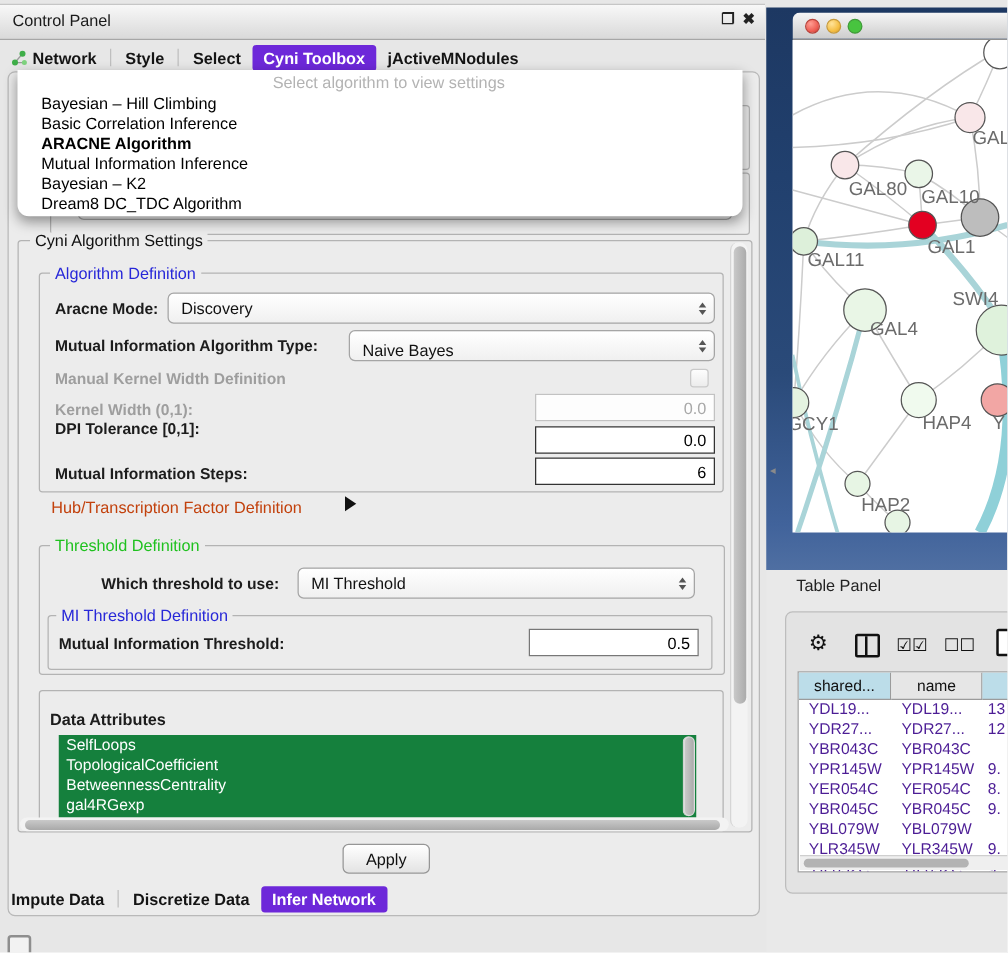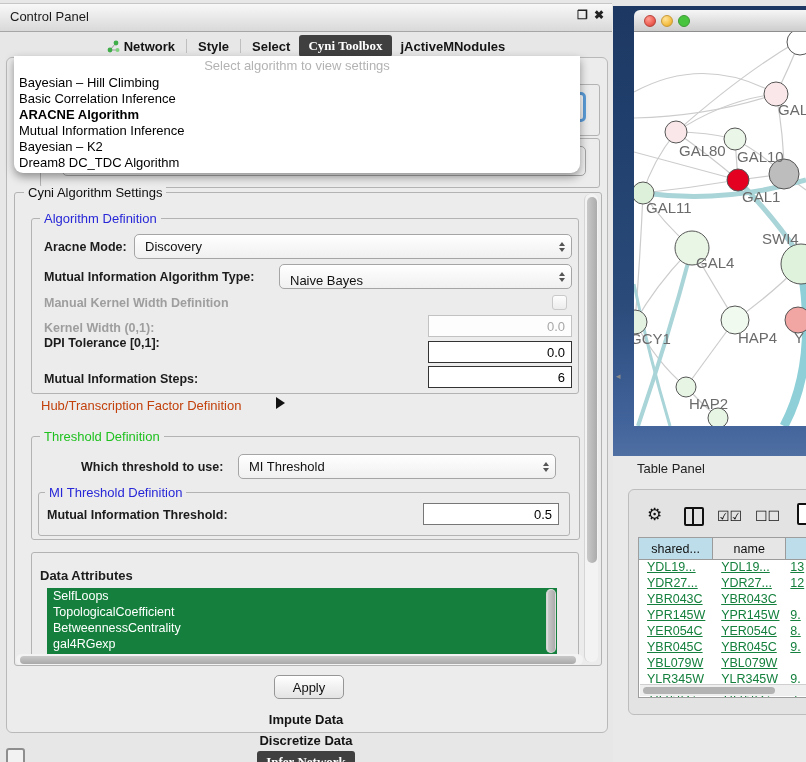--- a/index.html
+++ b/index.html
@@ -4,23 +4,23 @@
 <style>
   html,body{margin:0;padding:0;}
   #root{position:relative;width:806px;height:762px;background:#e7e7e7;overflow:hidden;
         font-family:"Liberation Sans",sans-serif;-webkit-font-smoothing:antialiased;}
   .abs{position:absolute;}
   
   .cp-titlebar{left:0;top:3px;width:612px;height:27px;background:linear-gradient(#f8f8f8,#d9d9d9);
       border-top:1px solid #c6c6c6;border-bottom:1px solid #a6a6a6;}
   .cp-title{left:10px;top:9px;font-size:13px;color:#1a1a1a;}
   .cp-btn{top:8px;font-size:12px;font-weight:bold;color:#222;cursor:default;}
-  .tabrow{left:0;top:34px;width:612px;height:24px;display:flex;align-items:center;justify-content:center;}
+  .tabrow{left:0;top:34px;width:612px;height:24px;display:flex;align-items:center;justify-content:flex-start;}
   .tab{font-size:13px;font-weight:bold;color:#141414;padding:3px 9px;white-space:nowrap;display:flex;align-items:center;gap:4px;}
-  .tab.sel{background:#404040;color:#fff;border-radius:3px;font-family:Liberation Serif, serif;}
+  .tab.sel{background:#6d28d9;color:#fff;border-radius:3px;}
   .tabsep{width:1px;height:14px;background:#bfbfbf;margin:0 2px;}
   .mainpanel{left:6px;top:57px;width:600px;height:674px;background:#ececec;border:1px solid #b9b9b9;border-radius:6px;}
   
   .gbox{position:absolute;border:1px solid #b3b3b3;border-radius:3px;}
   .legend{position:absolute;font-size:13px;line-height:13px;background:#ececec;padding:0 4px;white-space:nowrap;}
   .flabel{position:absolute;font-weight:bold;font-size:12.5px;color:#1c1c1c;white-space:nowrap;}
   .flabel.dis{color:#9e9e9e;}
   .combo{position:absolute;background:linear-gradient(#ffffff,#f0f0f0);border:1px solid #a5a5a5;
          border-radius:5px;font-size:13px;color:#111;display:flex;align-items:center;padding-left:10px;box-sizing:border-box;}
   .stepper{position:absolute;right:6px;top:50%;transform:translateY(-50%);display:flex;flex-direction:column;gap:2px;}
@@ -34,21 +34,21 @@
             background:linear-gradient(#fdfdfd,#ececec);}
   .vscroll{position:absolute;background:#f3f3f3;border-left:1px solid #d5d5d5;border-radius:6px;}
   .vthumb{position:absolute;background:linear-gradient(90deg,#c9c9c9,#ababab);border-radius:6px;}
   .hscroll{position:absolute;background:#f3f3f3;border-radius:6px;}
   .hthumb{position:absolute;background:linear-gradient(#c9c9c9,#a9a9a9);border-radius:5px;}
   .attrlist{position:absolute;background:#15803d;overflow:hidden;}
   .attr{font-size:12.5px;color:#fff;height:16px;line-height:16px;padding-left:6px;white-space:nowrap;}
   .applybtn{position:absolute;background:linear-gradient(#ffffff,#e3e3e3);border:1px solid #969696;
             border-radius:5px;font-size:13px;color:#111;display:flex;align-items:center;justify-content:center;}
   .popup{position:absolute;left:14px;top:56px;width:566px;height:117px;background:#fff;z-index:40;
-         border-radius:0 0 9px 9px;box-shadow:0 4px 10px rgba(0,0,0,.4);overflow:hidden;}
+         border-radius:0 0 9px 9px;box-shadow:0 4px 10px rgba(0,0,0,.4);overflow:hidden;padding-left:14px;}
   .popup .ph{color:#b3b3b3;text-align:center;font-size:13px;height:19px;line-height:19px;}
   .pitem{font-size:13px;height:16px;line-height:16px;padding-left:5px;color:#000;white-space:nowrap;}
   .pitem.bold{font-weight:bold;}
   .arrow-r{display:inline-block;width:0;height:0;border-top:6px solid transparent;border-bottom:6px solid transparent;border-left:9px solid #111;}
   .arrow-dn{display:inline-block;width:0;height:0;border-left:6px solid transparent;border-right:6px solid transparent;border-top:8px solid #111;}
   
   .backdrop{left:613px;top:6px;width:193px;height:450px;background:linear-gradient(#1d3862 0%,#21406e 30%,#2a4a79 65%,#41639b 92%,#4f6fa2 100%);}
   .netwin{left:634px;top:10px;width:172px;height:416px;}
   .net-titlebar{position:absolute;left:0;top:0;width:100%;height:22px;border-radius:6px 0 0 0;
      background:linear-gradient(#f6f6f6,#cdcdcd);border-bottom:1px solid #8f8f8f;box-sizing:border-box;}
@@ -60,21 +60,21 @@
   .tp-card{left:628px;top:489px;width:185px;height:224px;background:#e3e3e3;border:1px solid #bdbdbd;border-radius:6px;overflow:hidden;}
   .tb-icon{position:absolute;top:16px;font-size:17px;color:#111;line-height:17px;}
   .icon-cols{position:absolute;top:17px;width:16px;height:15px;border:2px solid #111;border-radius:2px;}
   .icon-cols:before{content:"";position:absolute;left:6px;top:0;bottom:0;width:2px;background:#111;}
   .icon-doc{position:absolute;top:13px;width:14px;height:18px;border:2px solid #111;border-radius:2px;background:#fff;}
   .tp-table{position:absolute;left:9px;top:47px;width:176px;height:161px;background:#fff;border:1px solid #9e9e9e;overflow:hidden;box-sizing:border-box;}
   .th-row{display:flex;height:22px;}
   .th{font-size:12.5px;color:#111;border-right:1px solid #9b9b9b;border-bottom:1px solid #9b9b9b;
       display:flex;align-items:center;justify-content:center;box-sizing:border-box;}
   .tr-row{display:flex;height:16px;}
-  .td{font-size:12.5px;color:#15803d;white-space:nowrap;overflow:hidden;box-sizing:border-box;text-decoration:underline;}
+  .td{font-size:12.5px;color:#4c1d95;white-space:nowrap;overflow:hidden;box-sizing:border-box;}
   .tp-hscroll{position:absolute;left:1px;bottom:1px;width:172px;height:11px;background:#efefef;border-top:1px solid #cfcfcf;}
   .tp-hthumb{position:absolute;left:3px;top:2px;width:132px;height:7px;border-radius:4px;background:#b3b3b3;}
   .divider-grip{left:616px;top:371px;font-size:9px;color:#8a8a8a;}
   .mini-icon{left:6px;top:748px;width:15px;height:16px;border:2px solid #8e8e8e;border-radius:3px;background:#f2f2f2;}
 </style>
 </head>
 <body>
 
 <div id="root">
 
@@ -198,21 +198,21 @@
   <div class="vscroll" style="left:584px;top:194px;width:13px;height:468px;">
     <div class="vthumb" style="left:1.5px;top:3px;width:10px;height:366px;"></div>
   </div>
   <div class="hscroll" style="left:16px;top:654px;width:567px;height:11px;">
     <div class="hthumb" style="left:4px;top:1.5px;width:556px;height:8px;"></div>
   </div>
 
   <div class="applybtn" style="left:274px;top:675px;width:68px;height:22px;">
     <span>Apply</span>
   </div>
-  <div class="abs tabrow" style="top:729px;flex-direction:column;" id="bottomTabs">
+  <div class="abs tabrow" style="top:707px;" id="bottomTabs">
       <span class="tab">
         <span>Impute Data</span>
       </span>
       <span class="tabsep"></span>
       <span class="tab">
         <span>Discretize Data</span>
       </span>
       <span class="tab sel">
         <span>Infer Network</span>
       </span>

